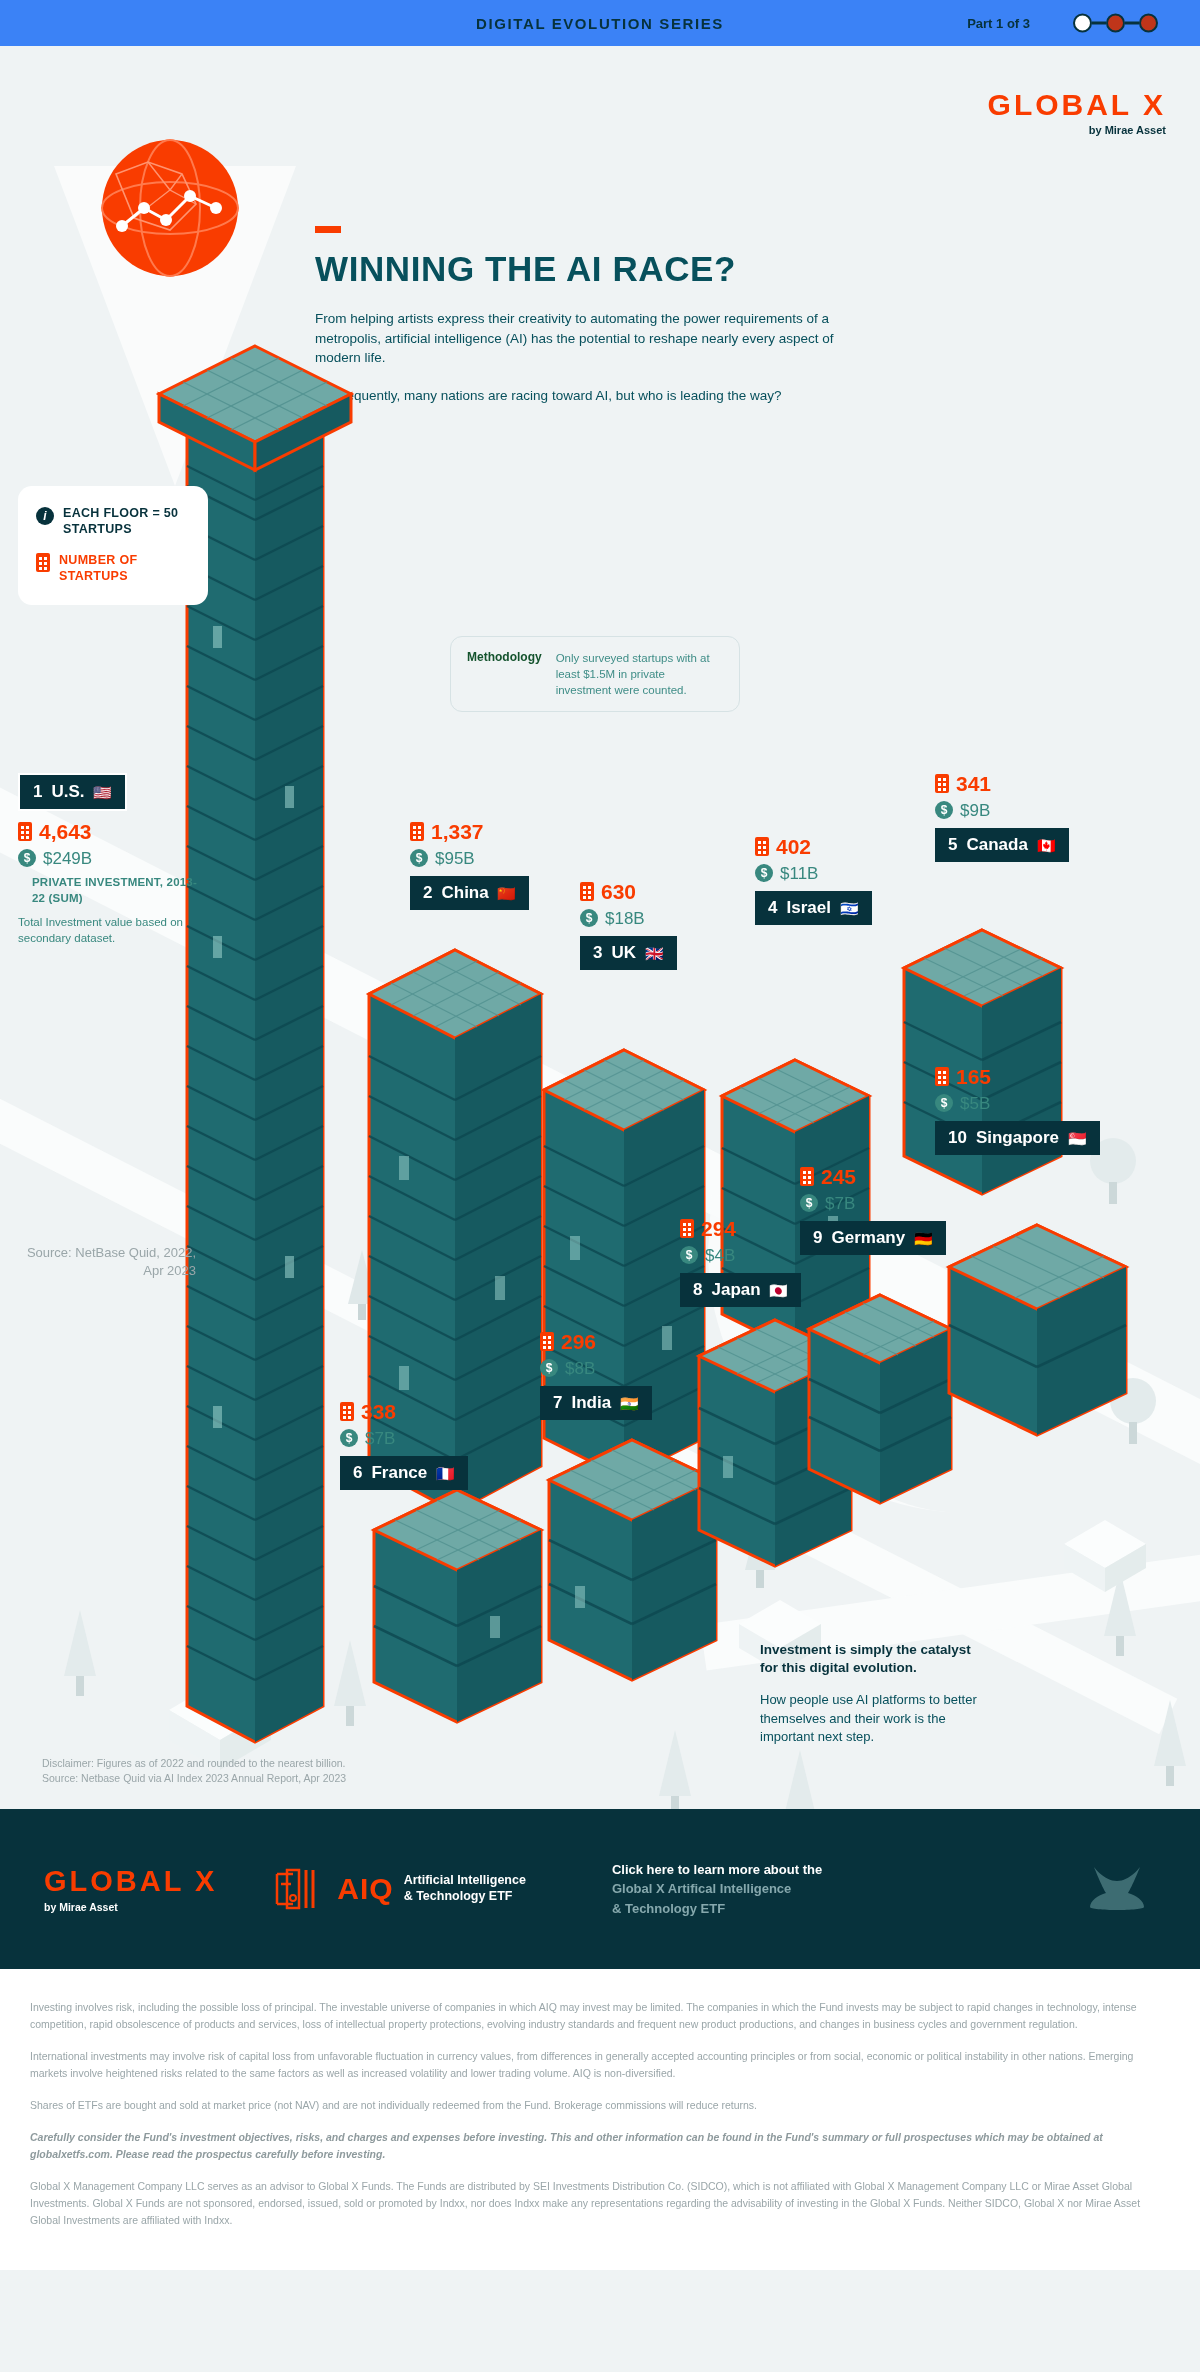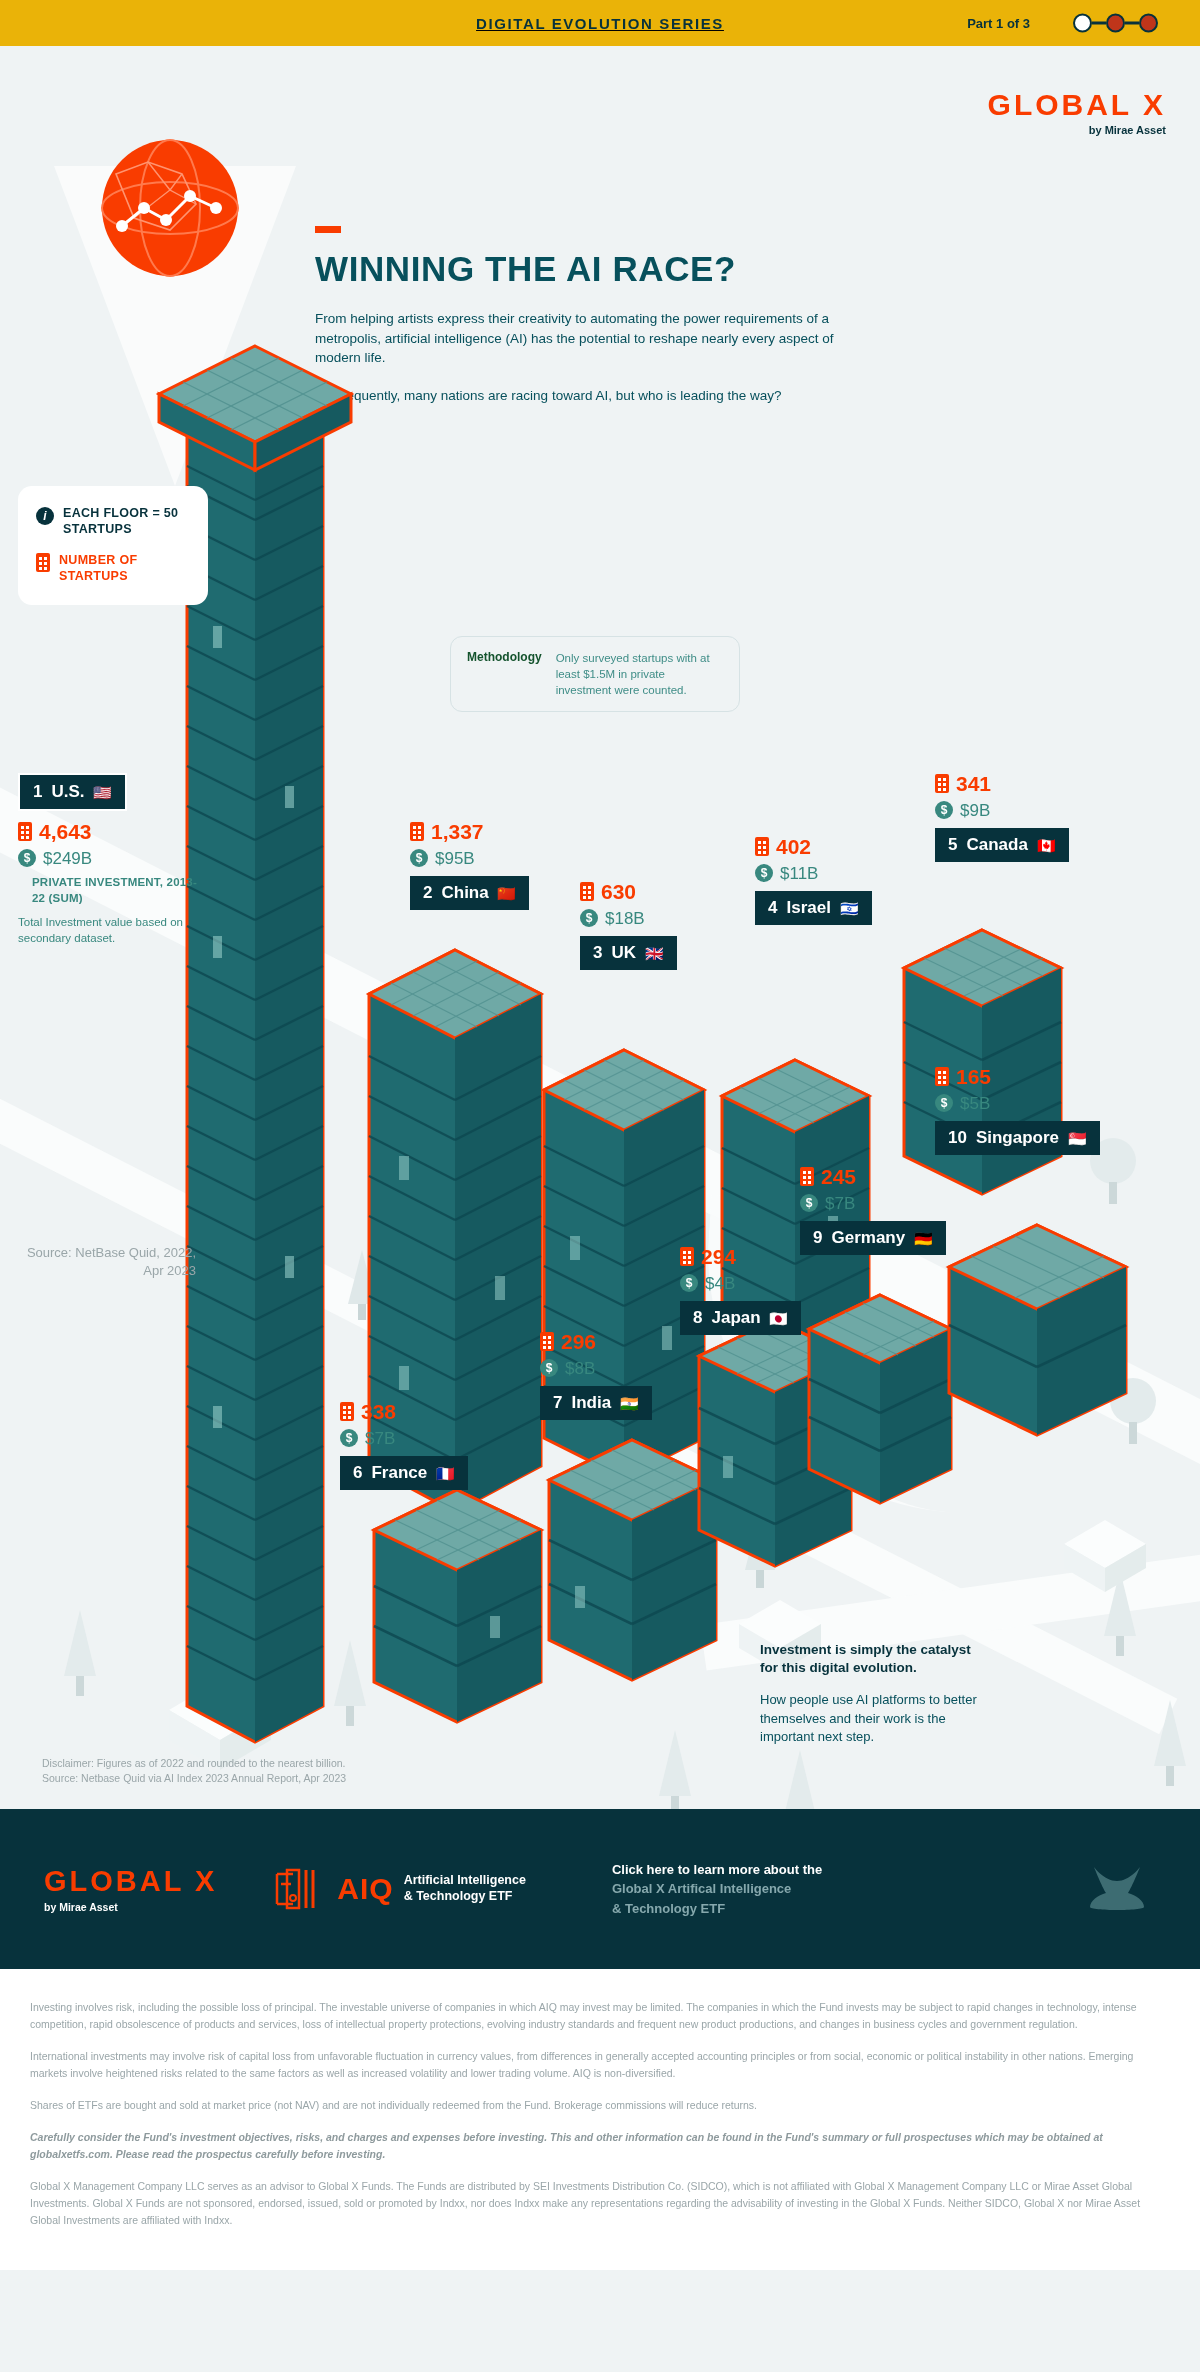--- a/index.html
+++ b/index.html
@@ -6,24 +6,23 @@
   body {
     width: 1200px; height: 2372px;
     font-family: "Liberation Sans", sans-serif;
     background: #eff3f4;
     position: relative;
     overflow: hidden;
   }
 
   
   .topbar {
-    height: 46px; background: #eab308;
+    height: 46px; background: #3b82f6;
     display: flex; align-items: center; justify-content: center;
     position: relative;
-    text-decoration: underline;
   }
   .topbar-title {
     color: #07323c; font-weight: bold; font-size: 15px;
     letter-spacing: 1.6px;
   }
   .topbar-part {
     position: absolute; right: 170px; top: 50%; transform: translateY(-50%);
     color: #07323c; font-weight: bold; font-size: 13px;
   }
   .dots { position: absolute; right: 42px; top: 50%; transform: translateY(-50%);
@@ -773,21 +772,21 @@
       <span class="ico-dollar">$</span>
       <span class="stat-inv">$8B</span>
     </div>
     <div class="plate">
       <span class="rank">7</span>
       <span>India</span>
       <span class="flag">🇮🇳</span>
     </div>
   </div>
 
-  <div class="cdata" style="left:680px; top:1200px;">
+  <div class="cdata" style="left:680px; top:1172px;">
     <div class="stat-row">
       <span class="ico-bld"></span>
       <span class="stat-num">294</span>
     </div>
     <div class="stat-row inv">
       <span class="ico-dollar">$</span>
       <span class="stat-inv">$4B</span>
     </div>
     <div class="plate">
       <span class="rank">8</span>

